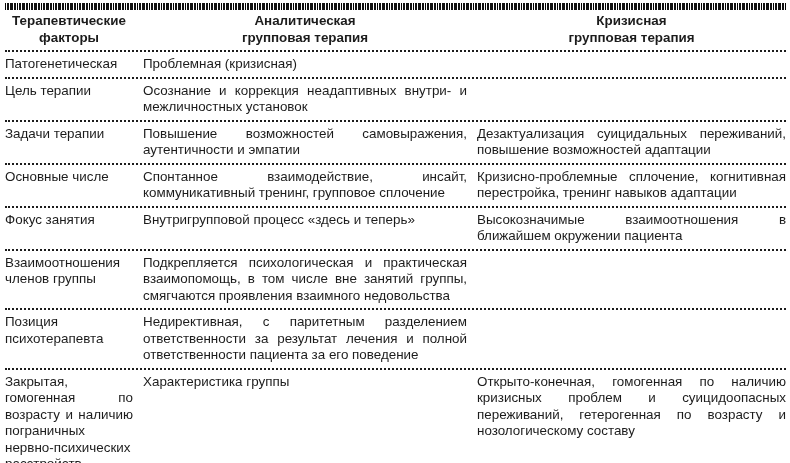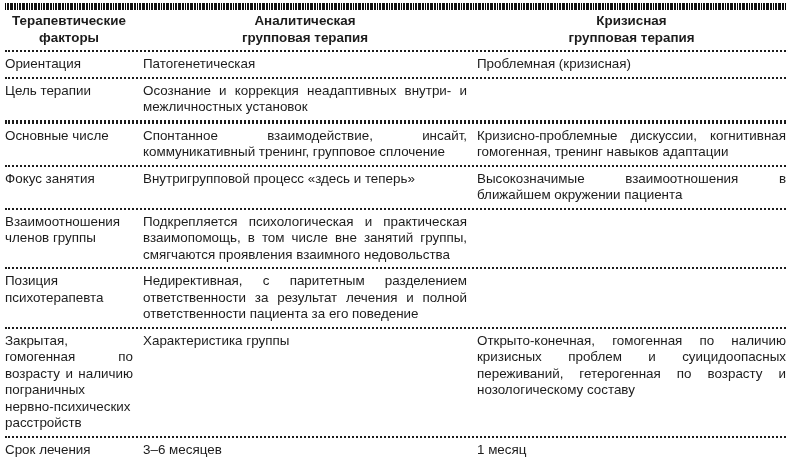--- a/index.html
+++ b/index.html
@@ -68,41 +68,45 @@
 факторы</div>
     <div class="cell">Аналитическая
 групповая терапия</div>
     <div class="cell">Кризисная
 групповая терапия</div>
   </div>
 
   <div class="divider"></div>
 
   <div class="trow">
-    <div class="cell factor">Ориентация</div>
     <div class="cell body">Патогенетическая</div>
     <div class="cell body">Проблемная (кризисная)</div>
   </div>
 
   <div class="divider"></div>
 
   <div class="trow">
     <div class="cell factor">Цель терапии</div>
     <div class="cell body">Осознание и коррекция неадаптивных внутри- и межличностных установок</div>
   </div>
 
   <div class="divider"></div>
 
+  <div class="trow">
+    <div class="cell factor">Задачи терапии</div>
+    <div class="cell body">Повышение возможностей самовыражения, аутентичности и эмпатии</div>
+    <div class="cell body">Дезактуализация суицидальных переживаний, повышение возможностей адаптации</div>
+  </div>
 
   <div class="divider"></div>
 
   <div class="trow">
     <div class="cell factor">Основные числе</div>
     <div class="cell body">Спонтанное взаимодействие, инсайт, коммуникативный тренинг, групповое сплочение</div>
-    <div class="cell body">Кризисно-проблемные дискуссии, когнитивная гомогенная, тренинг навыков адаптации</div>
+    <div class="cell body">Кризисно-проблемные сплочение, когнитивная перестройка, тренинг навыков адаптации</div>
   </div>
 
   <div class="divider"></div>
 
   <div class="trow">
     <div class="cell factor">Фокус занятия</div>
     <div class="cell body">Внутригрупповой процесс «здесь и теперь»</div>
     <div class="cell body">Высокозначимые взаимоотношения в ближайшем окружении пациента</div>
   </div>
 

